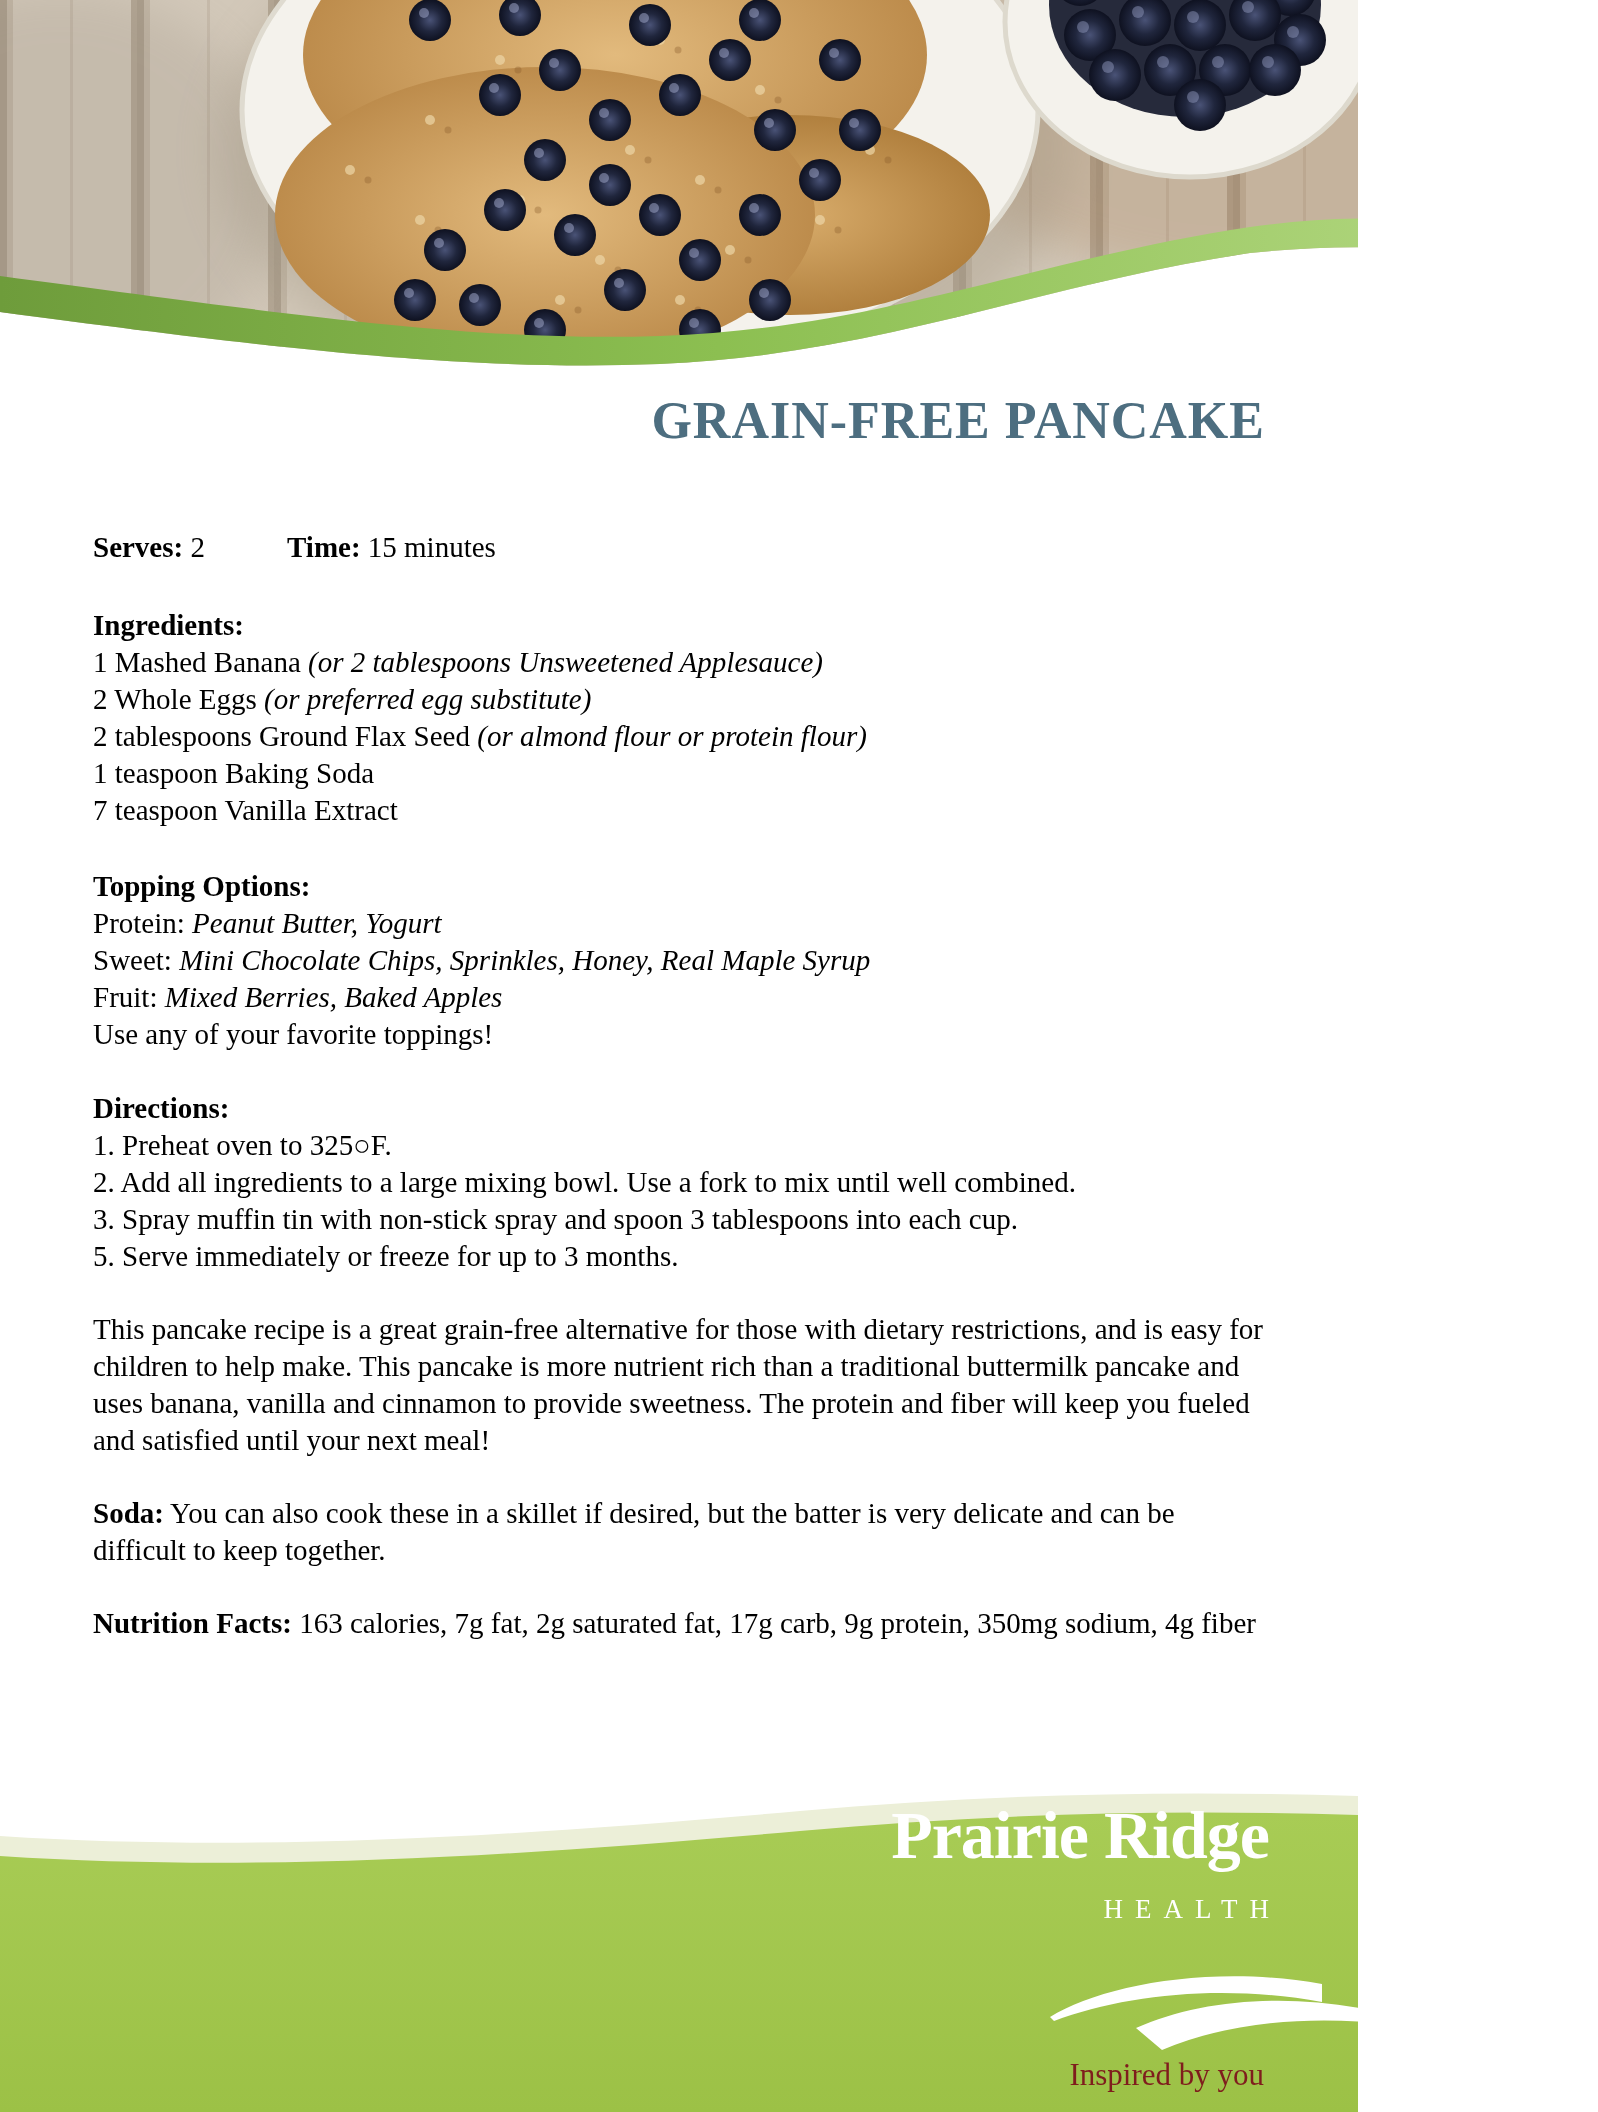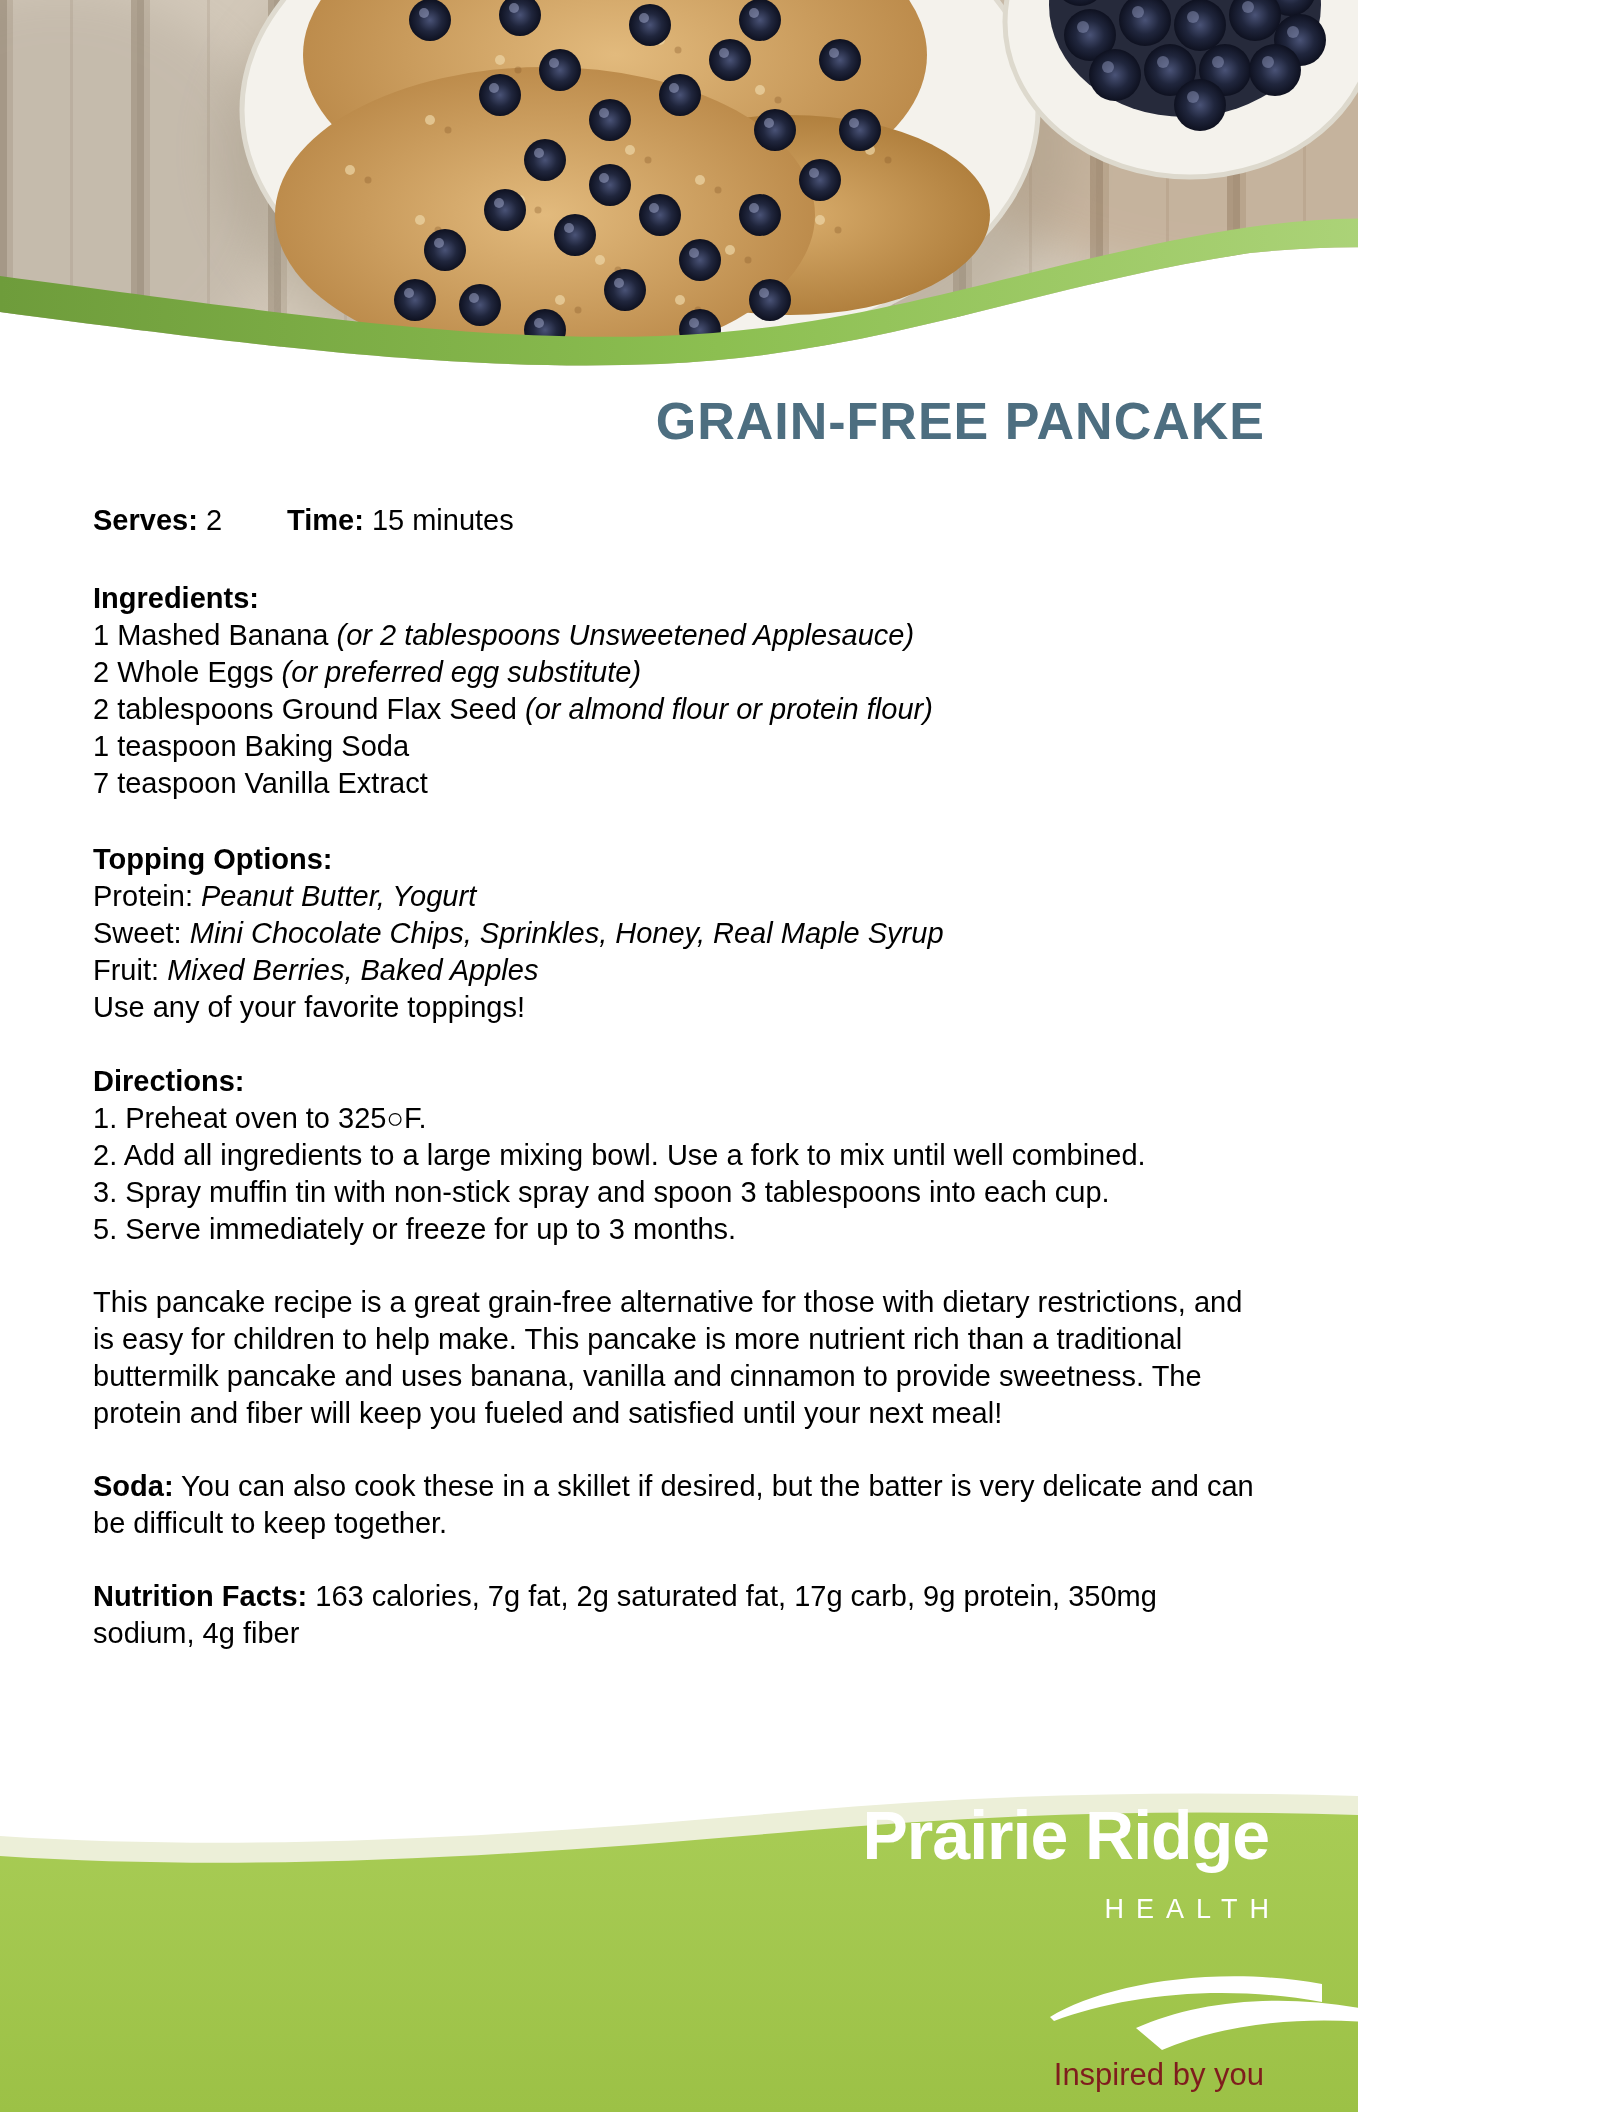--- a/index.html
+++ b/index.html
@@ -1,31 +1,31 @@
 <!DOCTYPE html>
 <html><head>
 <meta charset="utf-8">
 <style>
   html,body{margin:0;padding:0;background:#ffffff;}
   .page{
     position:relative;width:1358px;height:2112px;background:#ffffff;
-    overflow:hidden;font-family:Liberation Sans, sans-serif;color:#000;
+    overflow:hidden;font-family:Liberation Serif, serif;color:#000;
   }
   
   .hero{position:relative;width:1598px;height:370px;}
   .hero svg{display:block;}
   
   .title{
     margin:24px 93px 0 93px;text-align:right;
     font-size:52px;line-height:54px;font-weight:bold;letter-spacing:1px;
     color:#4d6e80;
   }
   
   .content{margin:0 93px;font-size:29px;line-height:37px;}
-  .meta{margin-top:54px;}
+  .meta{margin-top:81px;}
   .meta .group{display:inline-block;width:194px;}
   b{font-weight:bold;}
   em{font-style:italic;text-align:center;}
   .sec-ingredients{margin-top:41px;}
   .sec-toppings{margin-top:39px;}
   .sec-directions{margin-top:37px;}
   .sec-description{margin-top:36px;}
   .sec-tips{margin-top:36px;}
   .sec-nutrition{margin-top:36px;}
   

